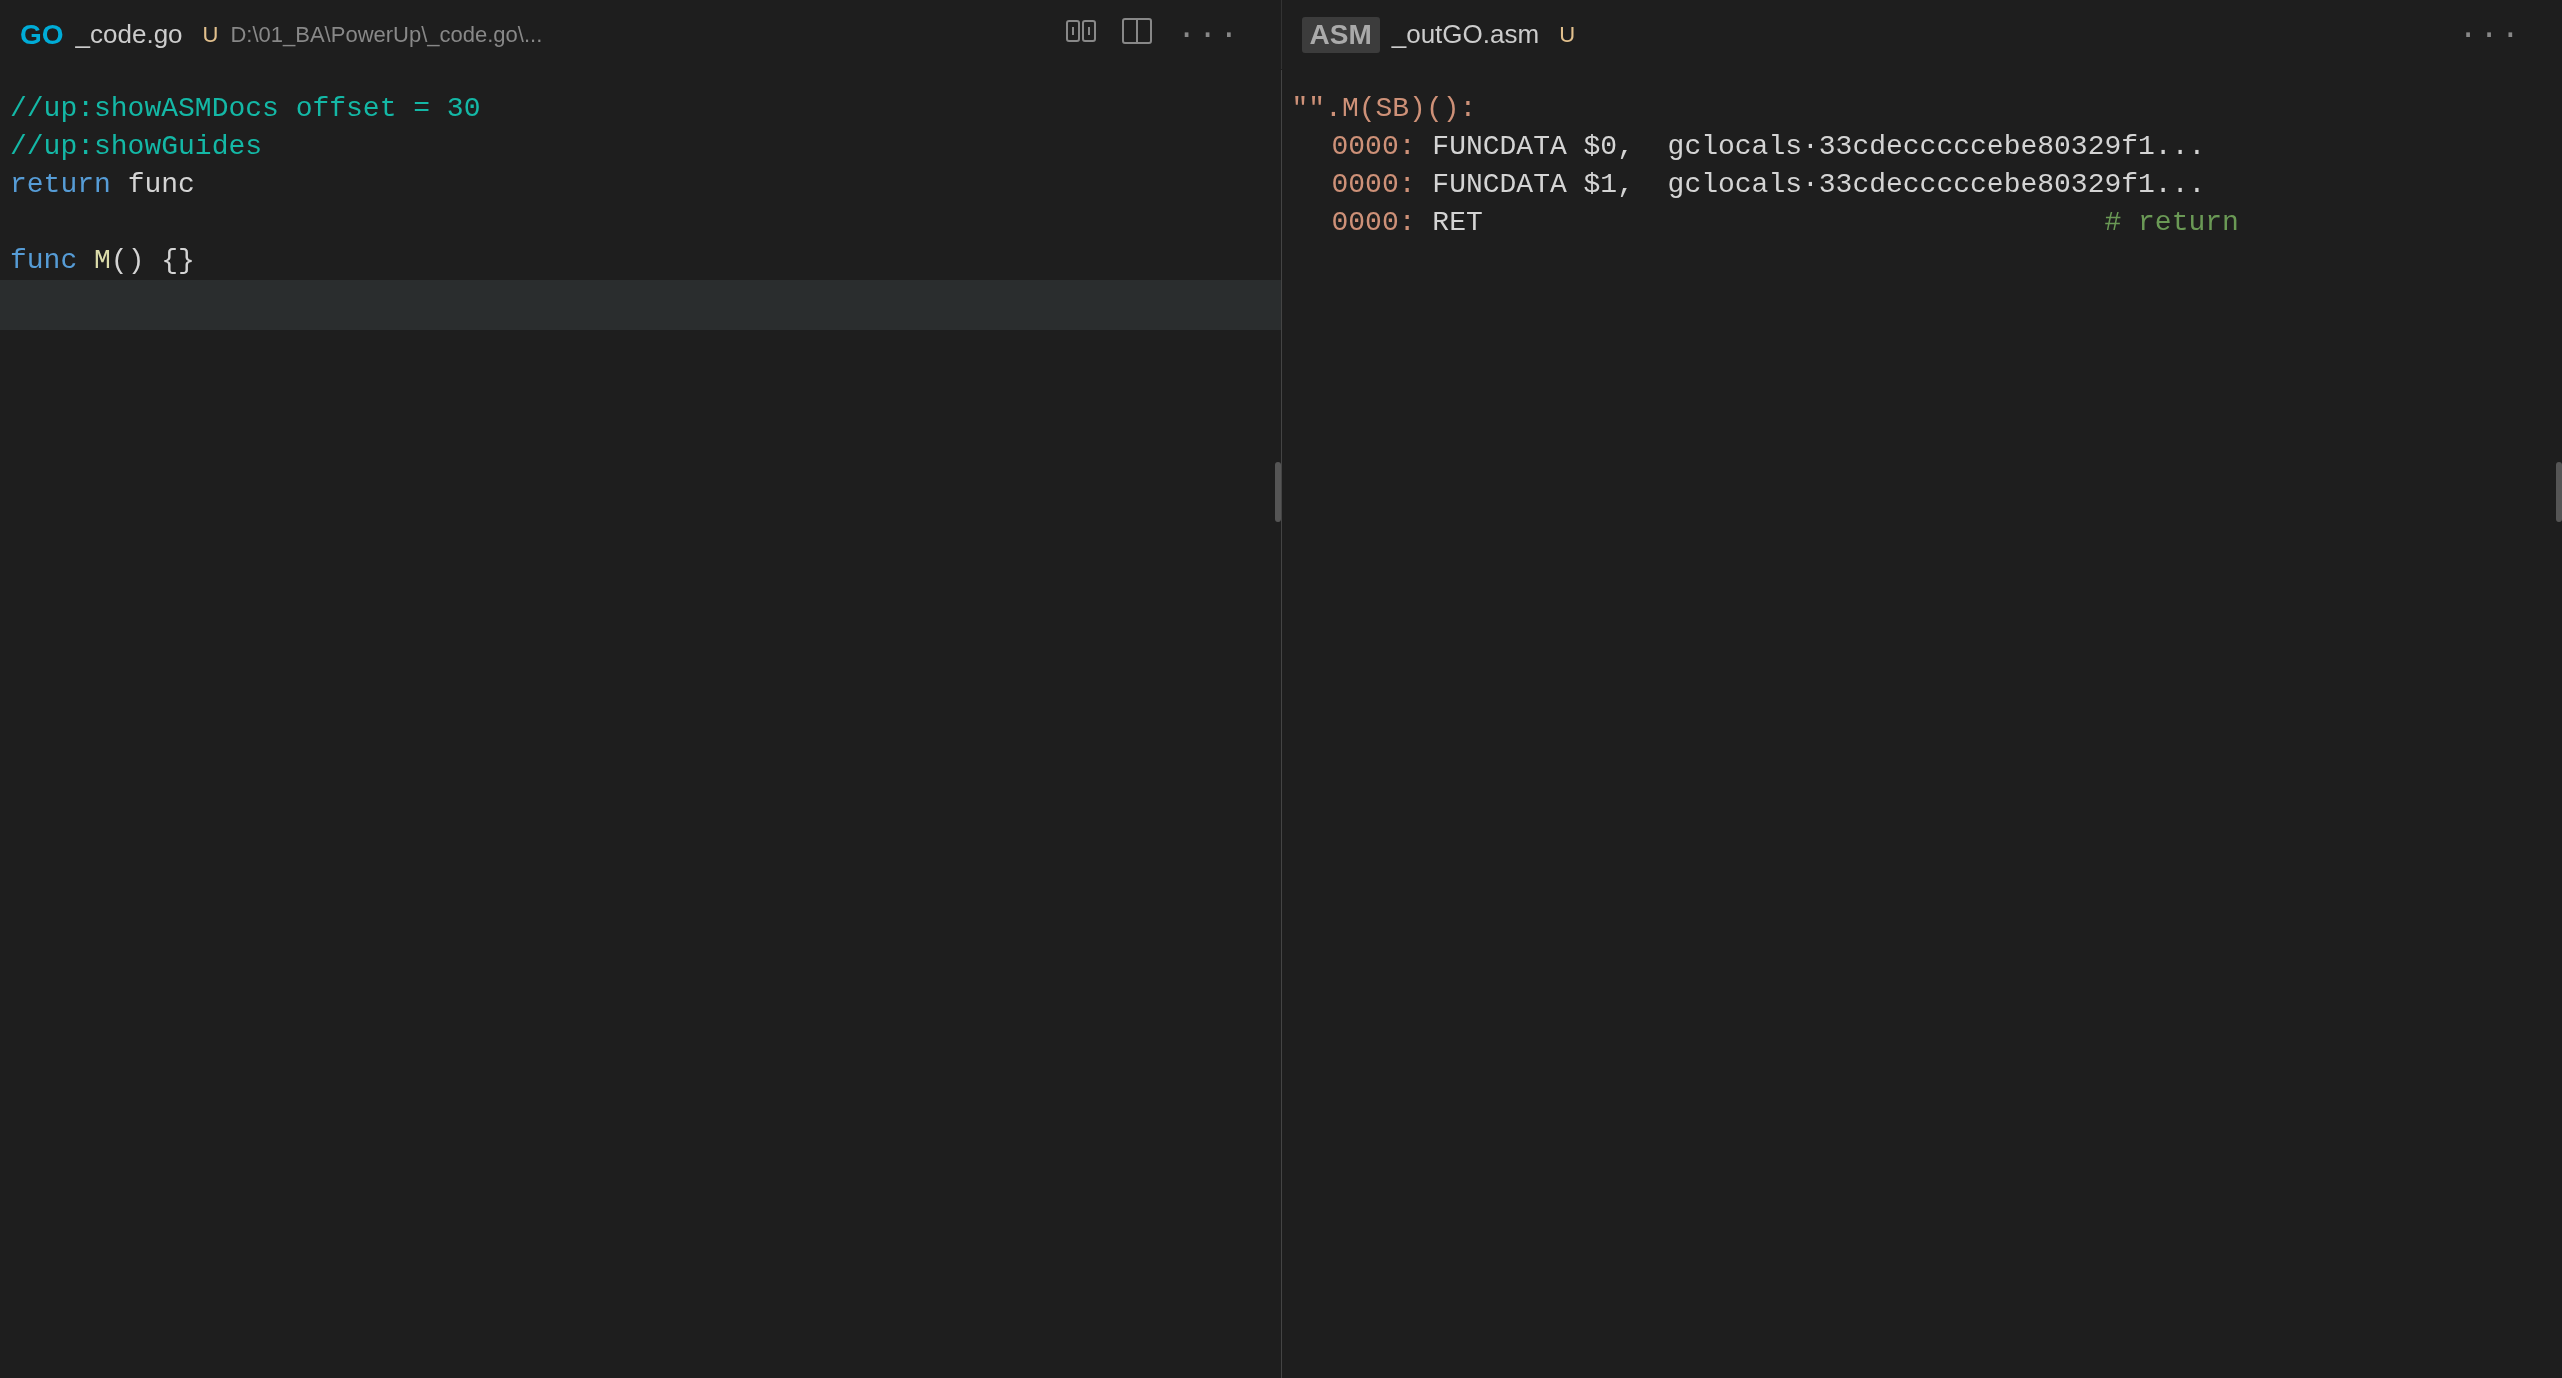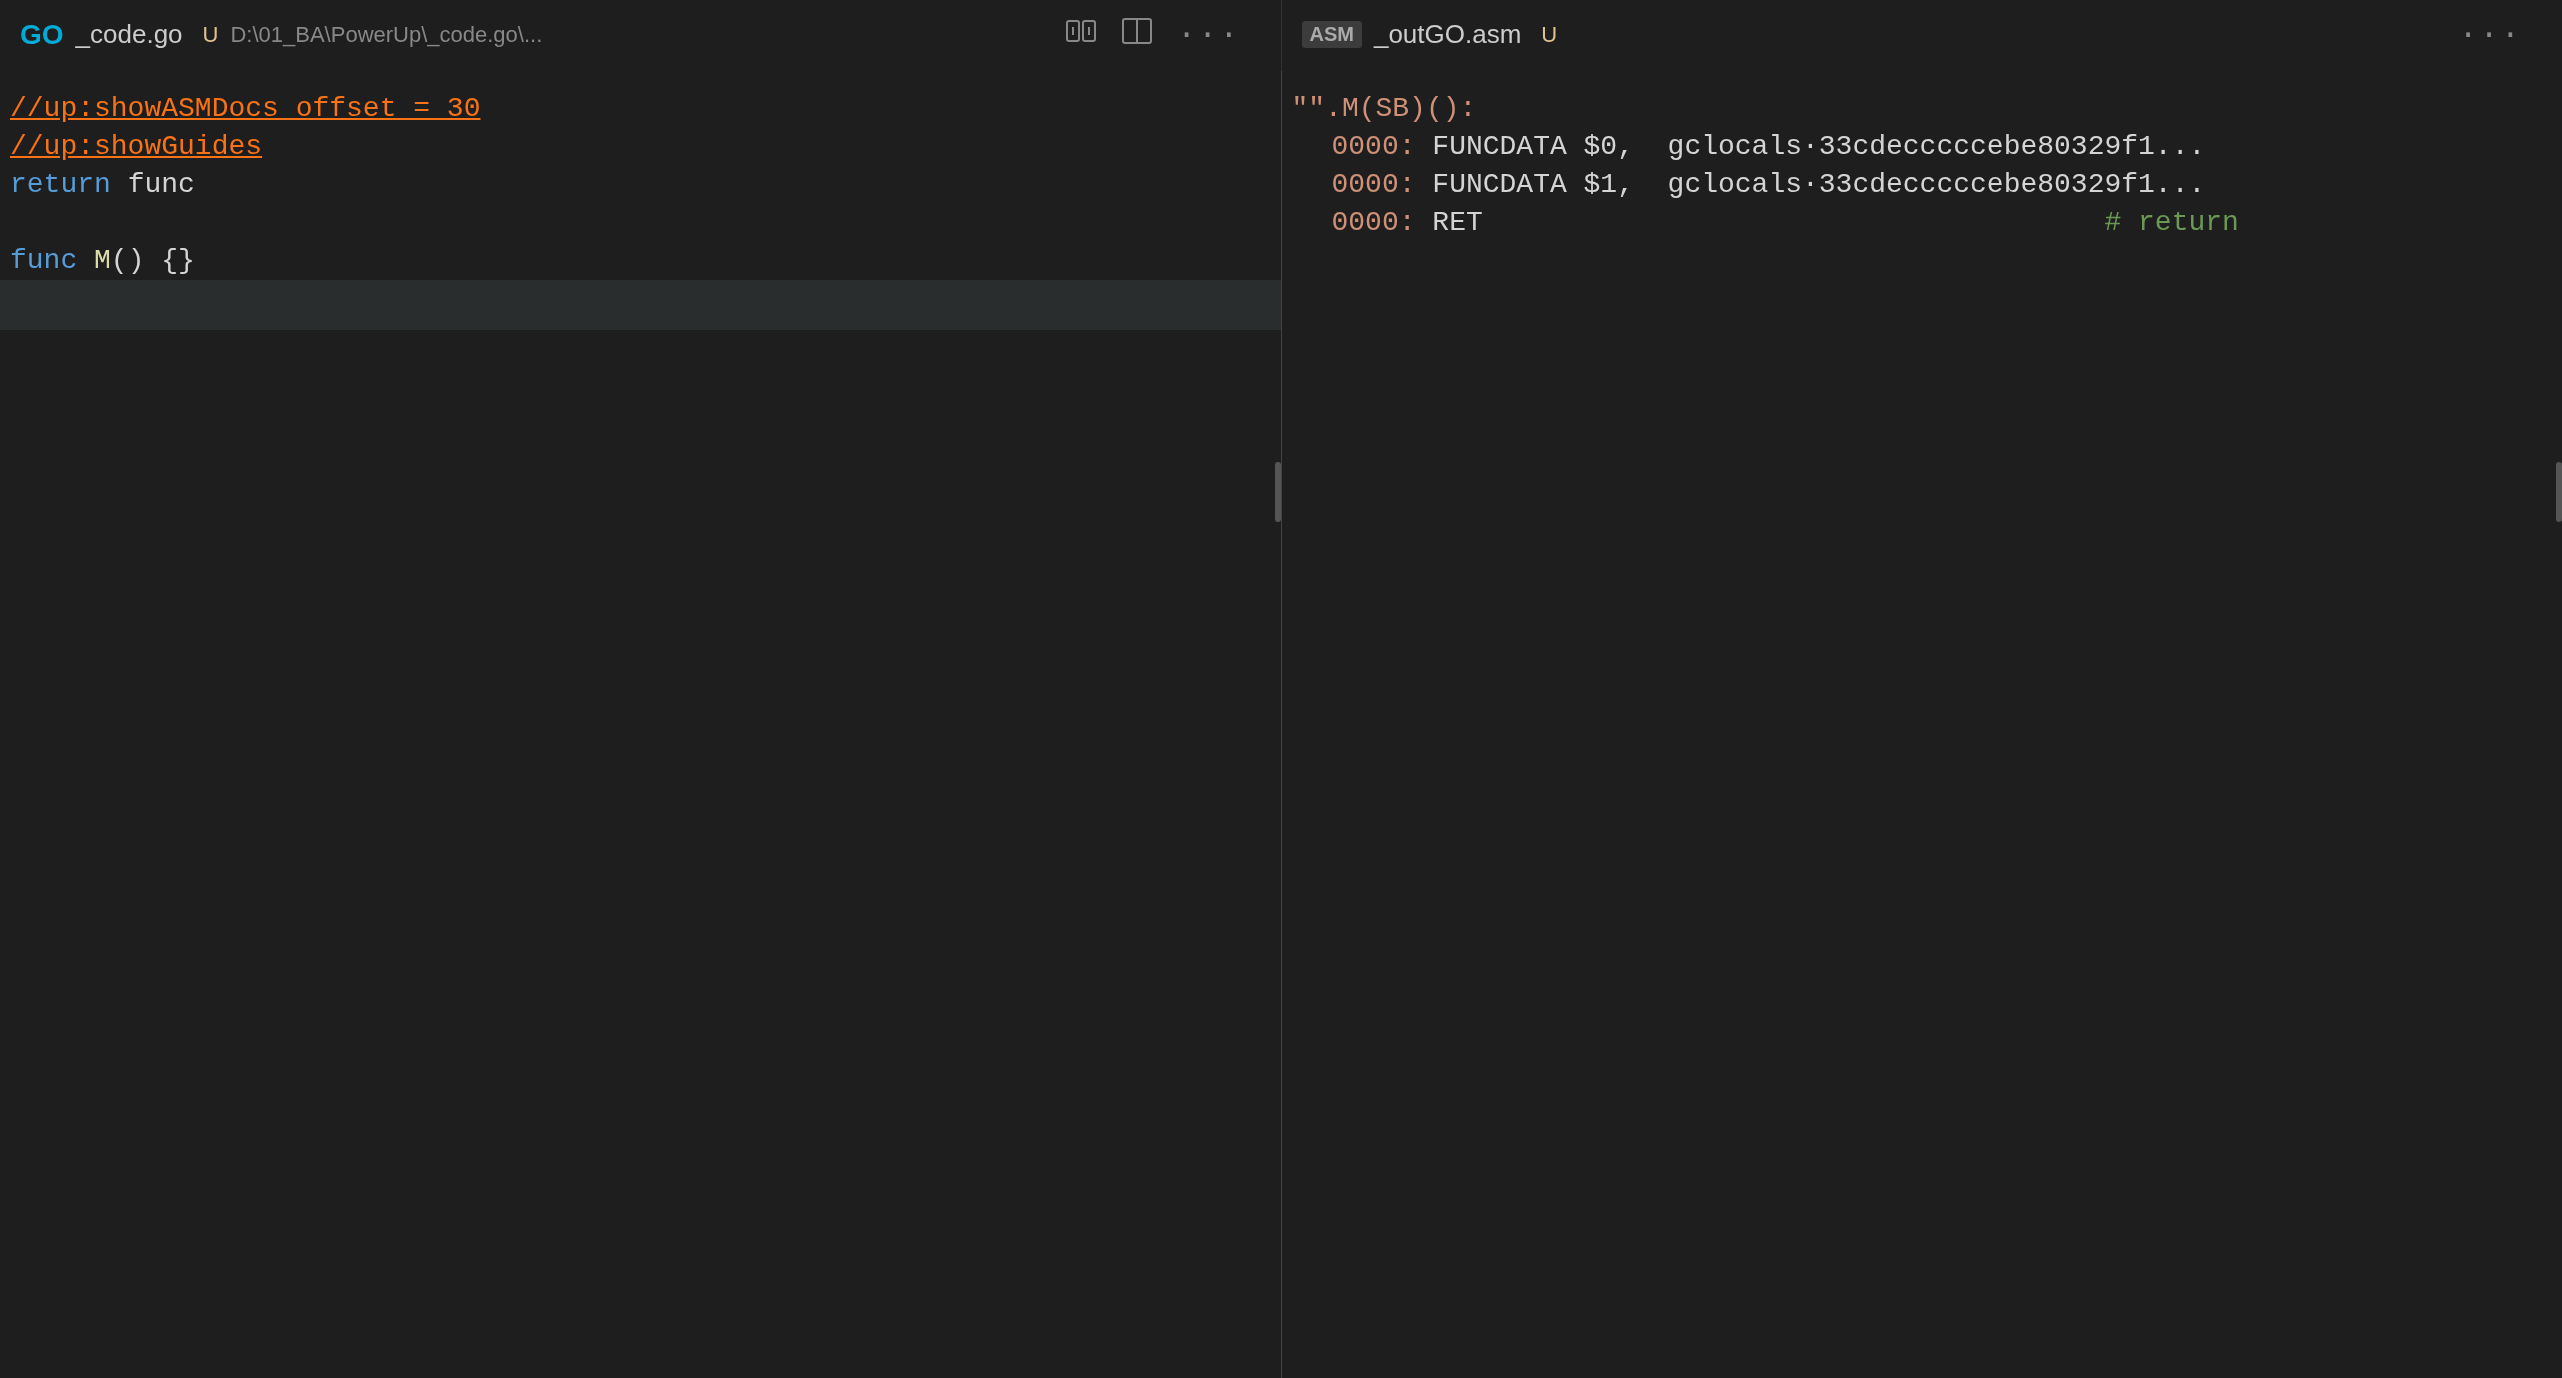--- a/index.html
+++ b/index.html
@@ -141,21 +141,21 @@
       white-space: pre;
       font-size: 28px;
       line-height: 38px;
     }
 
     .line-highlight {
       background-color: #2a2d2e;
     }
 
     
-    .c-comment { color: #f97316; text-decoration: underline; }
+    .c-comment { color: #14b8a6; }
     .c-keyword { color: #569cd6; }
     .c-func { color: #dcdcaa; }
     .c-string { color: #ce9178; }
     .c-default { color: #d4d4d4; }
 
     
     .a-comment { color: #6a9955; }
     .a-address { color: #ce9178; }
     .a-mnemonic { color: #d4d4d4; }
 
@@ -210,21 +210,21 @@
           <svg width="32" height="28" viewBox="0 0 32 28" fill="none">
             <rect x="2" y="2" width="28" height="24" rx="2" stroke="#888" stroke-width="2"></rect>
             <line x1="16" y1="2" x2="16" y2="26" stroke="#888" stroke-width="2"></line>
           </svg>
         </span>
         <span class="tab-action-btn" style="font-size:32px; color:#888; letter-spacing:2px;">···</span>
       </div>
     </div>
 
     <div class="right-tab-bar">
-      <span class="tab-icon asm-icon" style="color:#aaa; font-size:20px; background:#3c3c3c; padding:2px 8px; border-radius:3px; font-family:'Segoe UI',sans-serif;">ASM</span>
+      <span class="tab-icon asm-icon" style="color:#aaa; font-size:28px; background:#3c3c3c; padding:2px 8px; border-radius:3px; font-family:'Segoe UI',sans-serif;">ASM</span>
       <span class="tab-title">_outGO.asm</span>
       <span class="tab-badge">U</span>
       <div class="right-tab-actions">
         <span class="tab-action-btn" style="font-size:32px; color:#888; letter-spacing:2px;">···</span>
       </div>
     </div>
   </div>
 
   <div class="editors-row">
 

